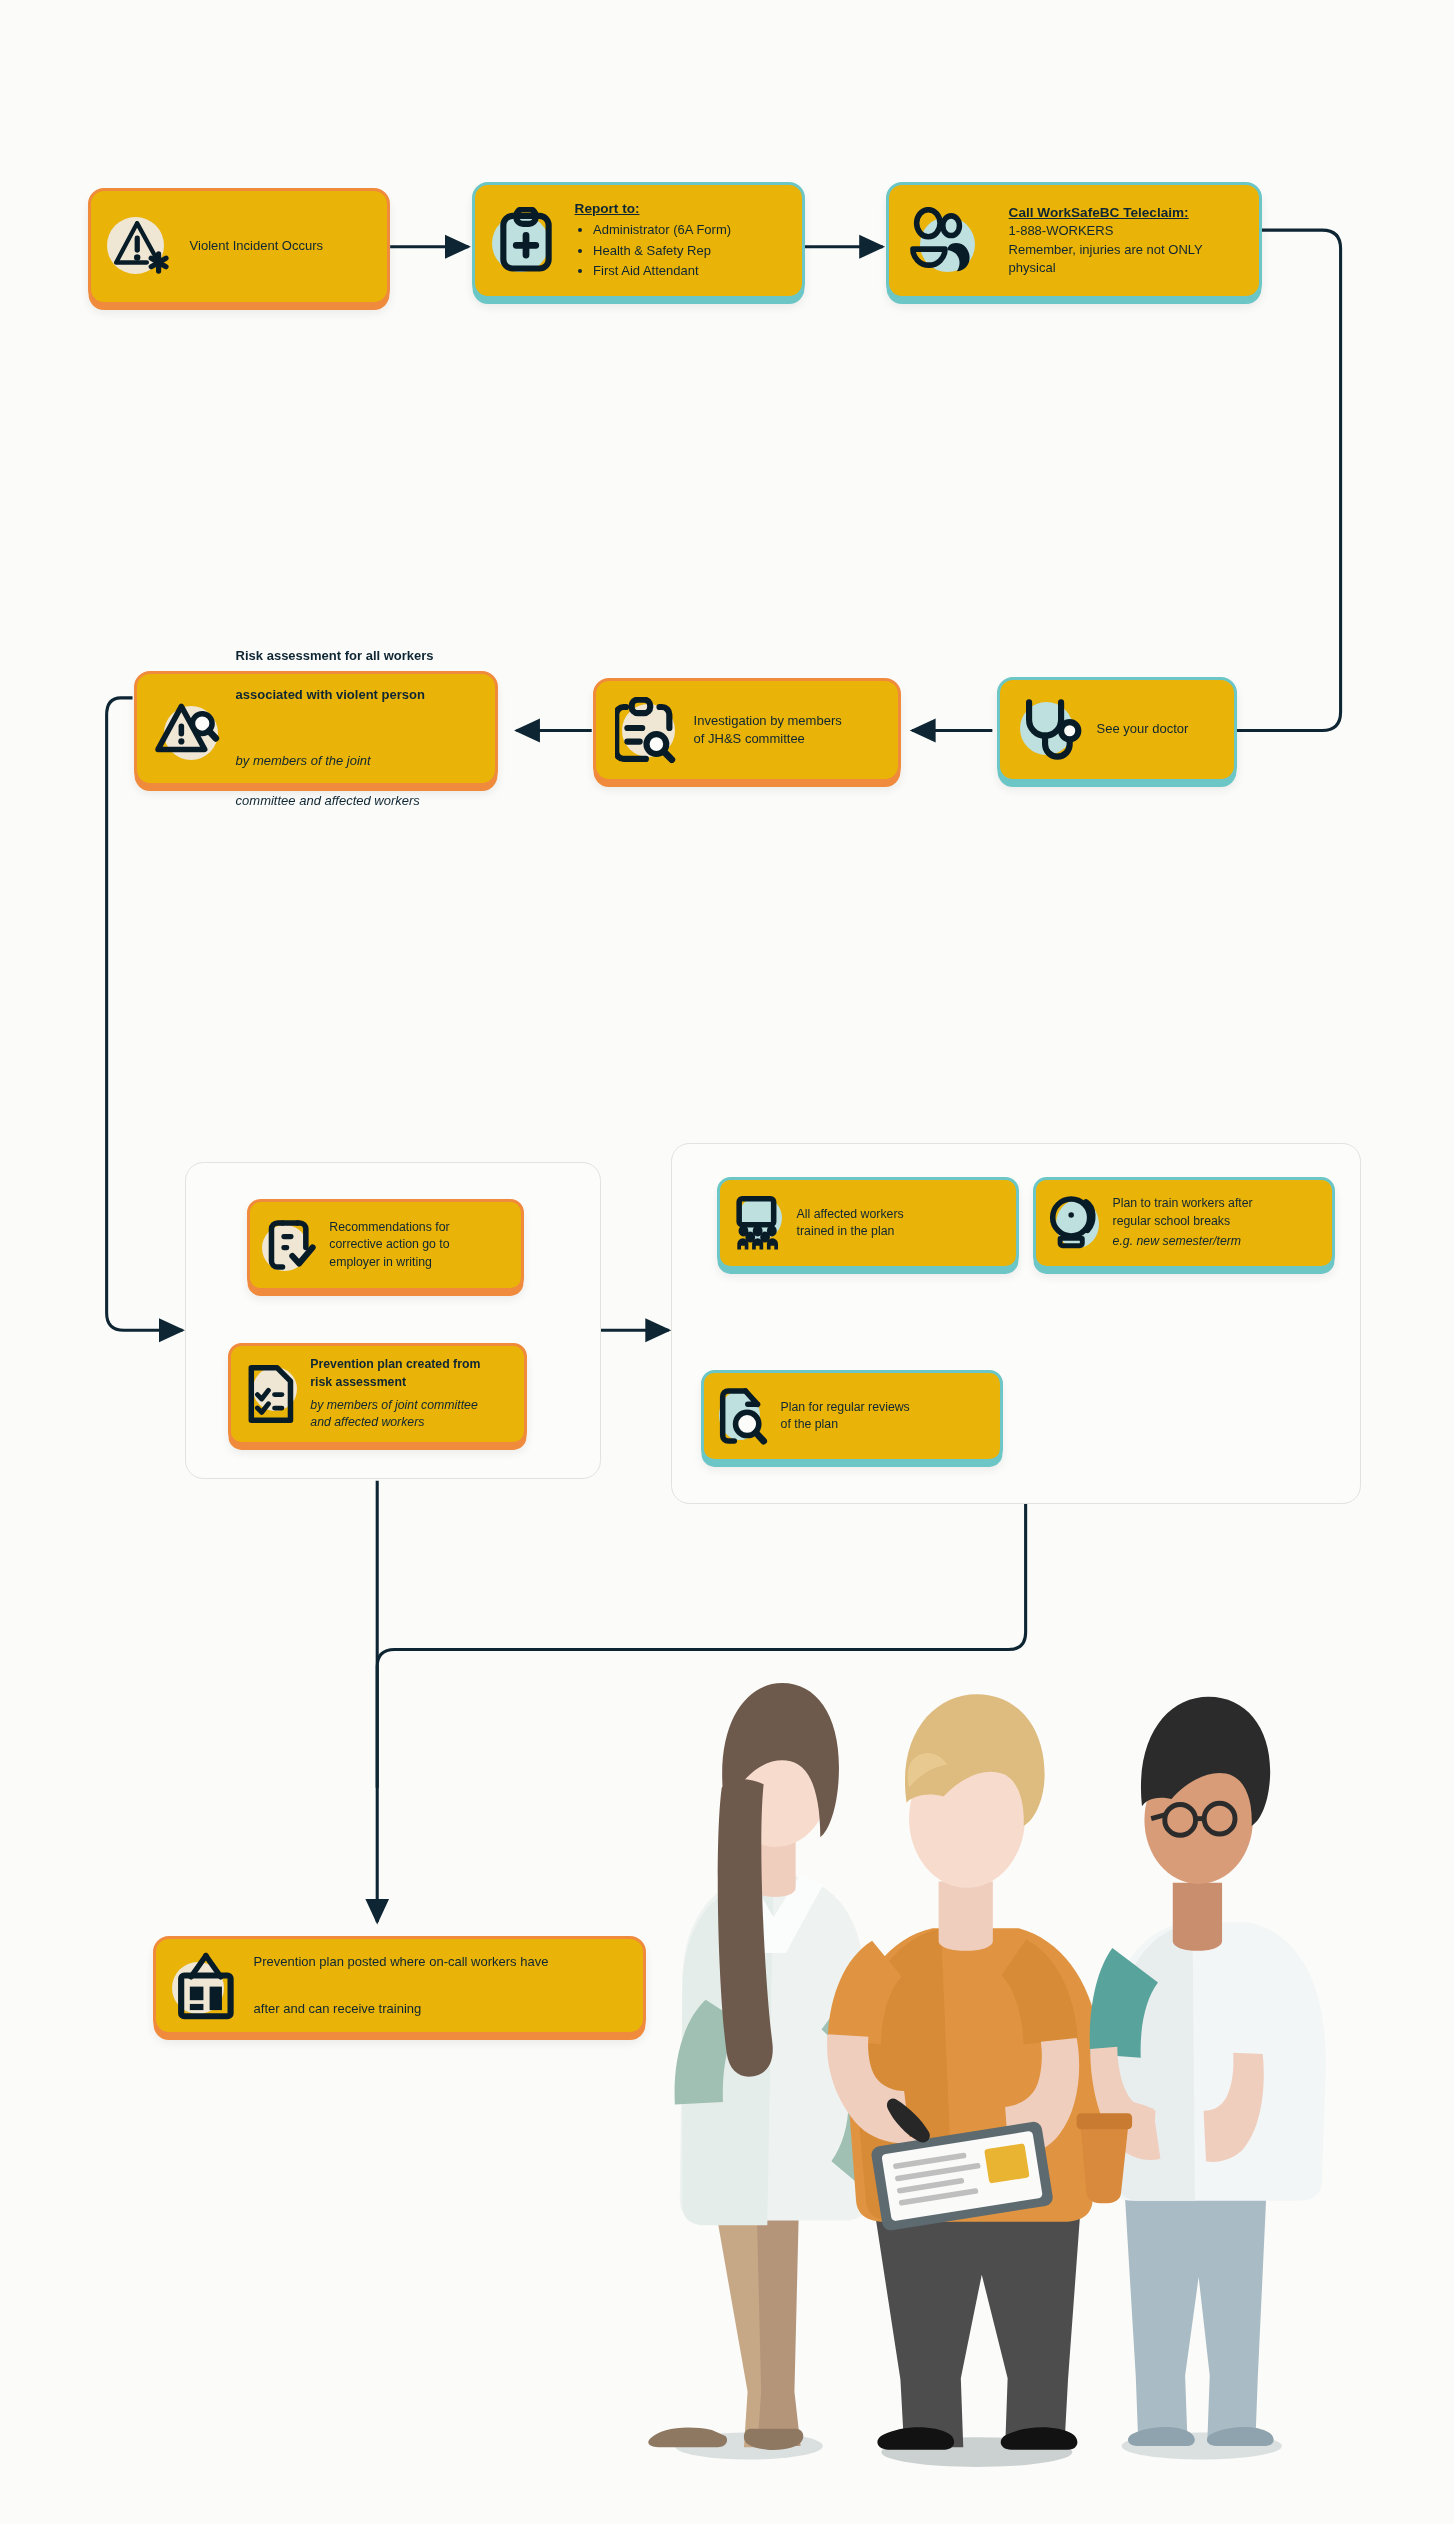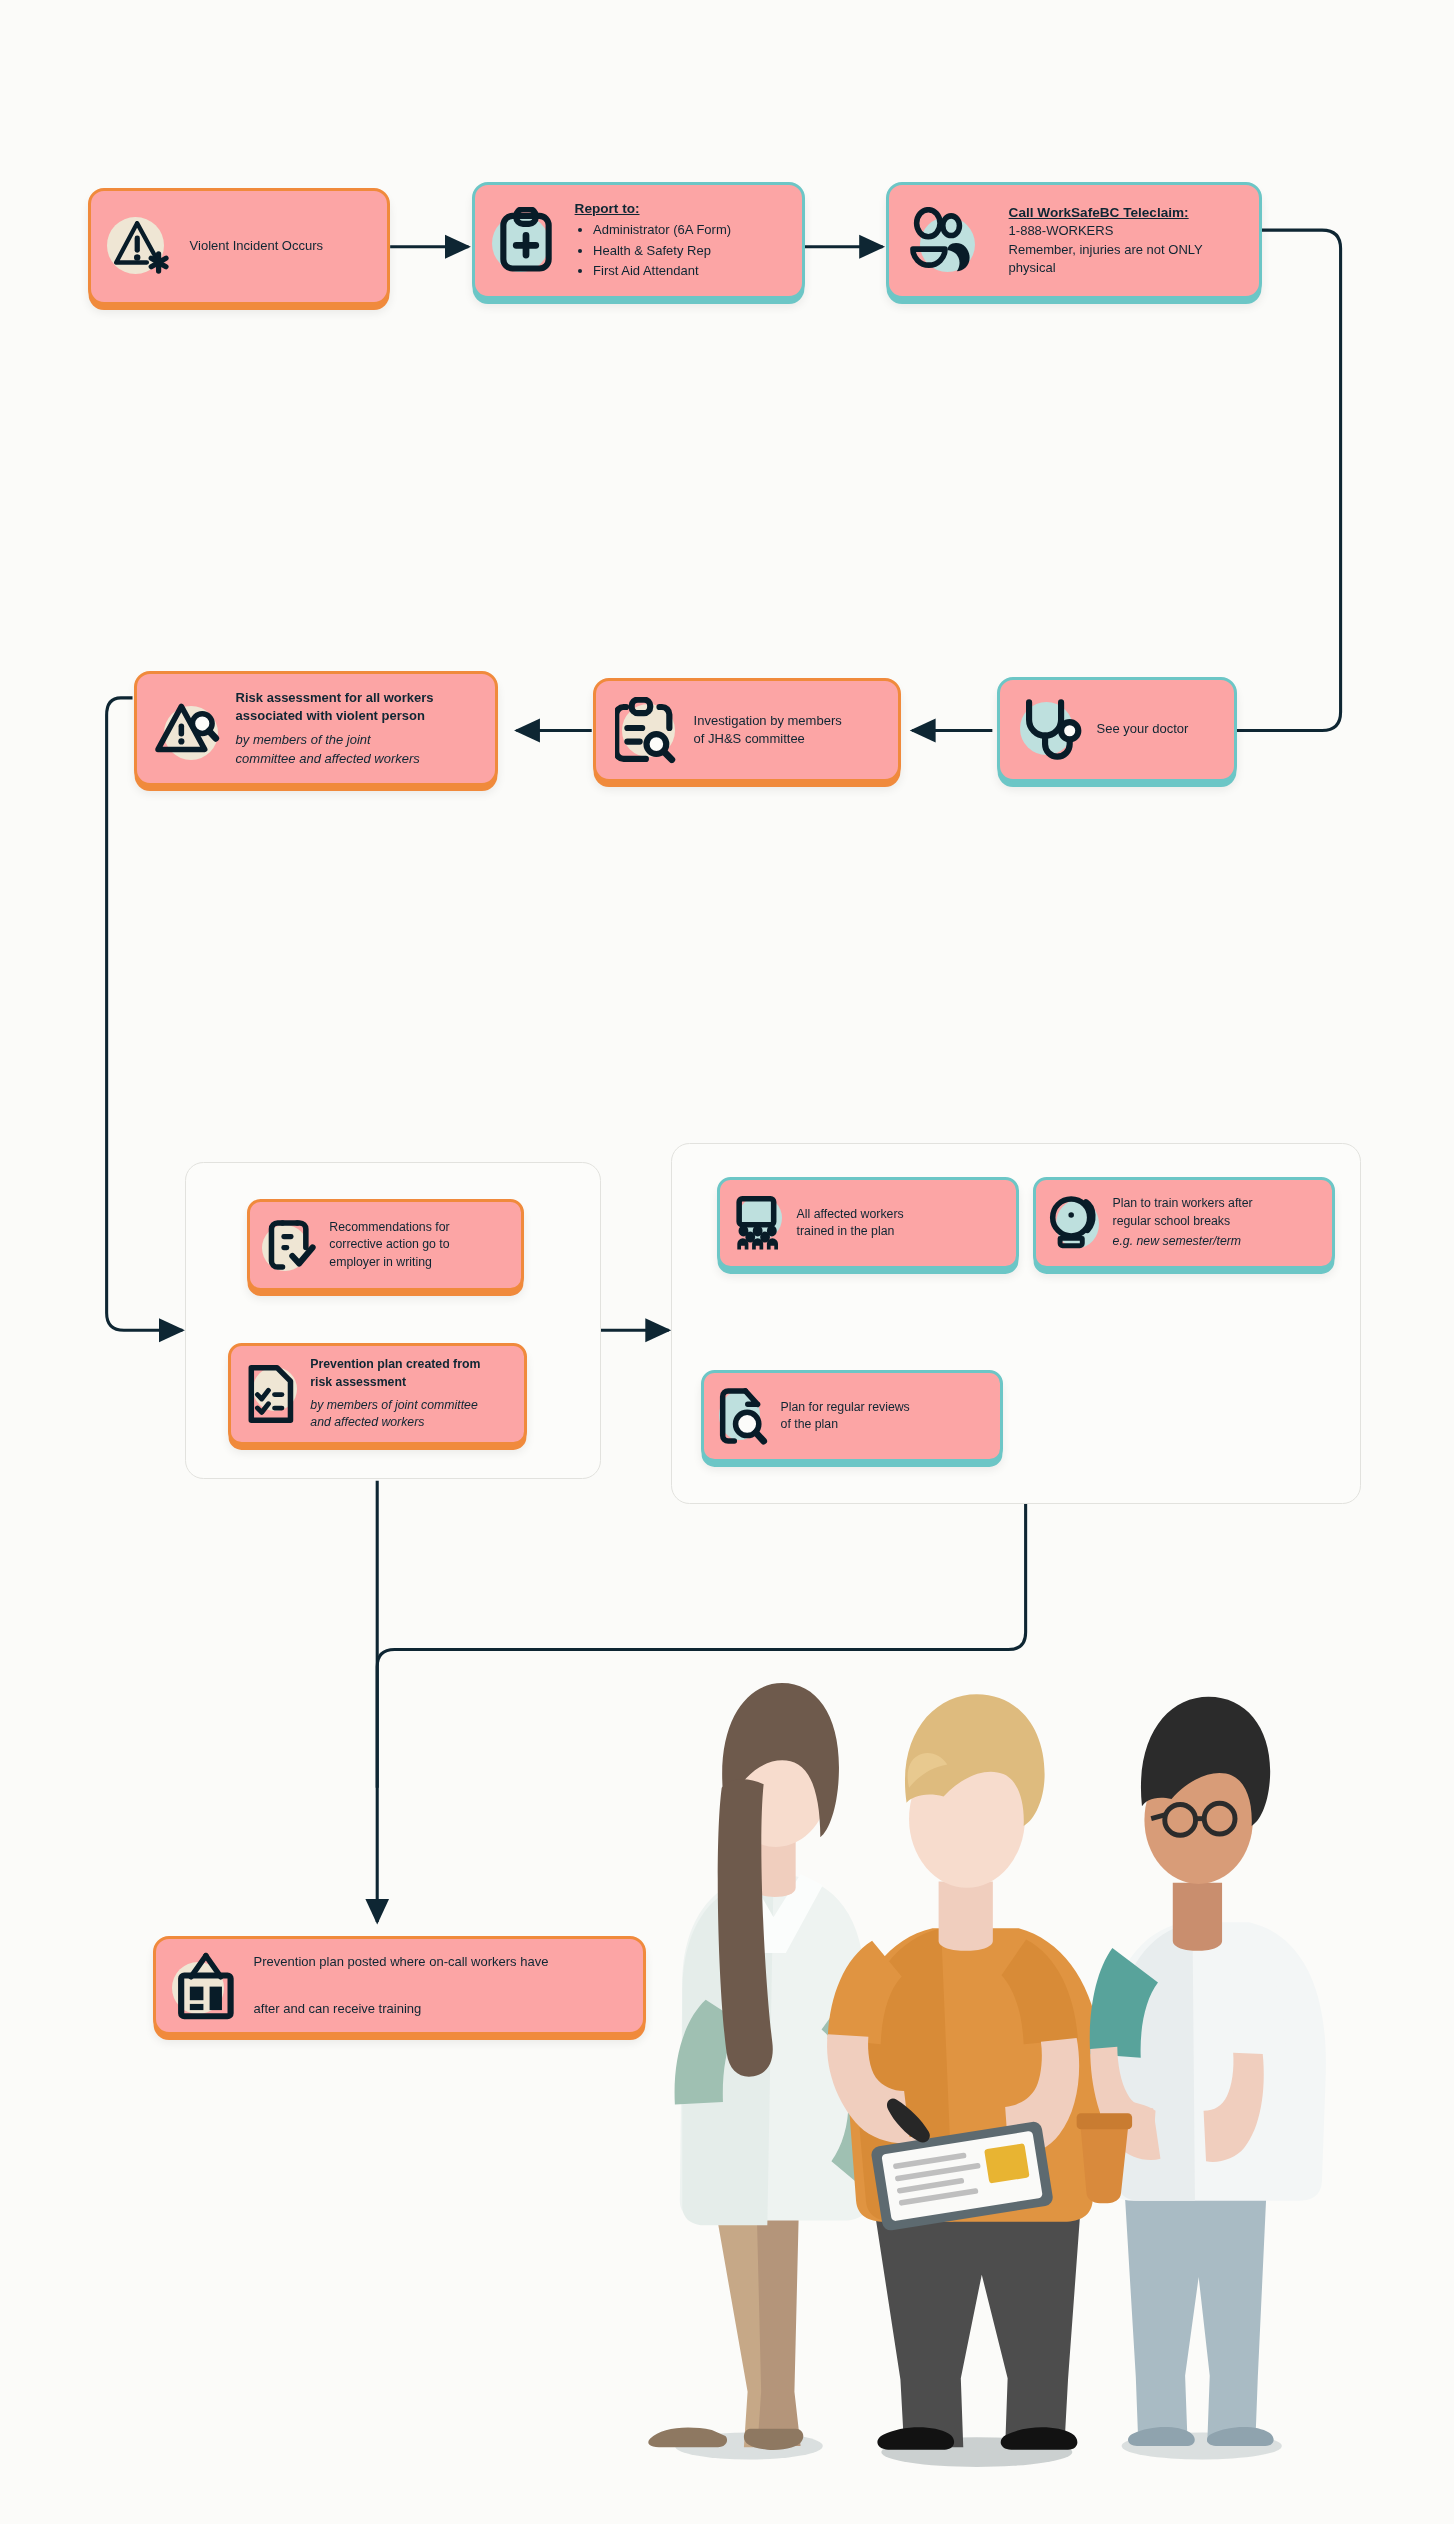--- a/index.html
+++ b/index.html
@@ -10,21 +10,21 @@
     overflow:hidden;
   }
   #stage{position:relative;width:1454px;height:2525px;}
 
   
   #wires{position:absolute;left:0;top:0;width:1454px;height:2525px;pointer-events:none;}
 
   
   .card{
     position:absolute;
-    background:#fca5a5;
+    background:#eab308;
     border-radius:16px;
     box-sizing:border-box;
     display:flex;align-items:center;
     padding:11px 16px;
   }
   .card.orange{border:3.1px solid #F08A3C;box-shadow:0 5.5px 0 -0.6px #F08A3C, 0 7.4px 10px rgba(0,0,0,.07);}
   .card.teal{border:3.1px solid #6CC6C6;box-shadow:0 5.5px 0 -0.6px #6CC6C6, 0 7.4px 10px rgba(0,0,0,.07);}
 
   .group{
     position:absolute;
@@ -156,21 +156,21 @@
     <span class="icon" style="width:69px;height:67px;">
       <span class="blob blob-cream" style="width:54px;height:54px;left:11px;top:11px;"></span>
       <svg width="67" height="59" viewBox="0 0 108 96">
         <path d="M44,12 L82,82 L6,82 Z" fill="none" stroke="#081C28" stroke-width="9" stroke-linejoin="round"></path>
         <rect x="39.5" y="40" width="9" height="21" rx="4.5" fill="#081C28"></rect>
         <circle cx="44" cy="69" r="5" fill="#081C28"></circle>
         <circle cx="78" cy="40" r="16" fill="#FCFCFA" stroke="#081C28" stroke-width="9"></circle>
         <path d="M89,52 L100,64" stroke="#081C28" stroke-width="11" stroke-linecap="round"></path>
       </svg>
     </span>
-    <div style="display:flex;flex-direction:column;">
+    <div style="display:flex;flex-direction:column;gap:21px;">
       <div class="txt t-bold">Risk assessment for all workers</div>
       <div class="txt t-bold">associated with violent person</div>
       <div class="gap"></div>
       <div class="txt t-ital">by members of the joint</div>
       <div class="txt t-ital">committee and affected workers</div>
     </div>
   </div>
 
   <div class="card orange" style="left:593px;top:678px;width:308px;height:104px;">
     <span class="icon" style="width:68px;height:69px;">

